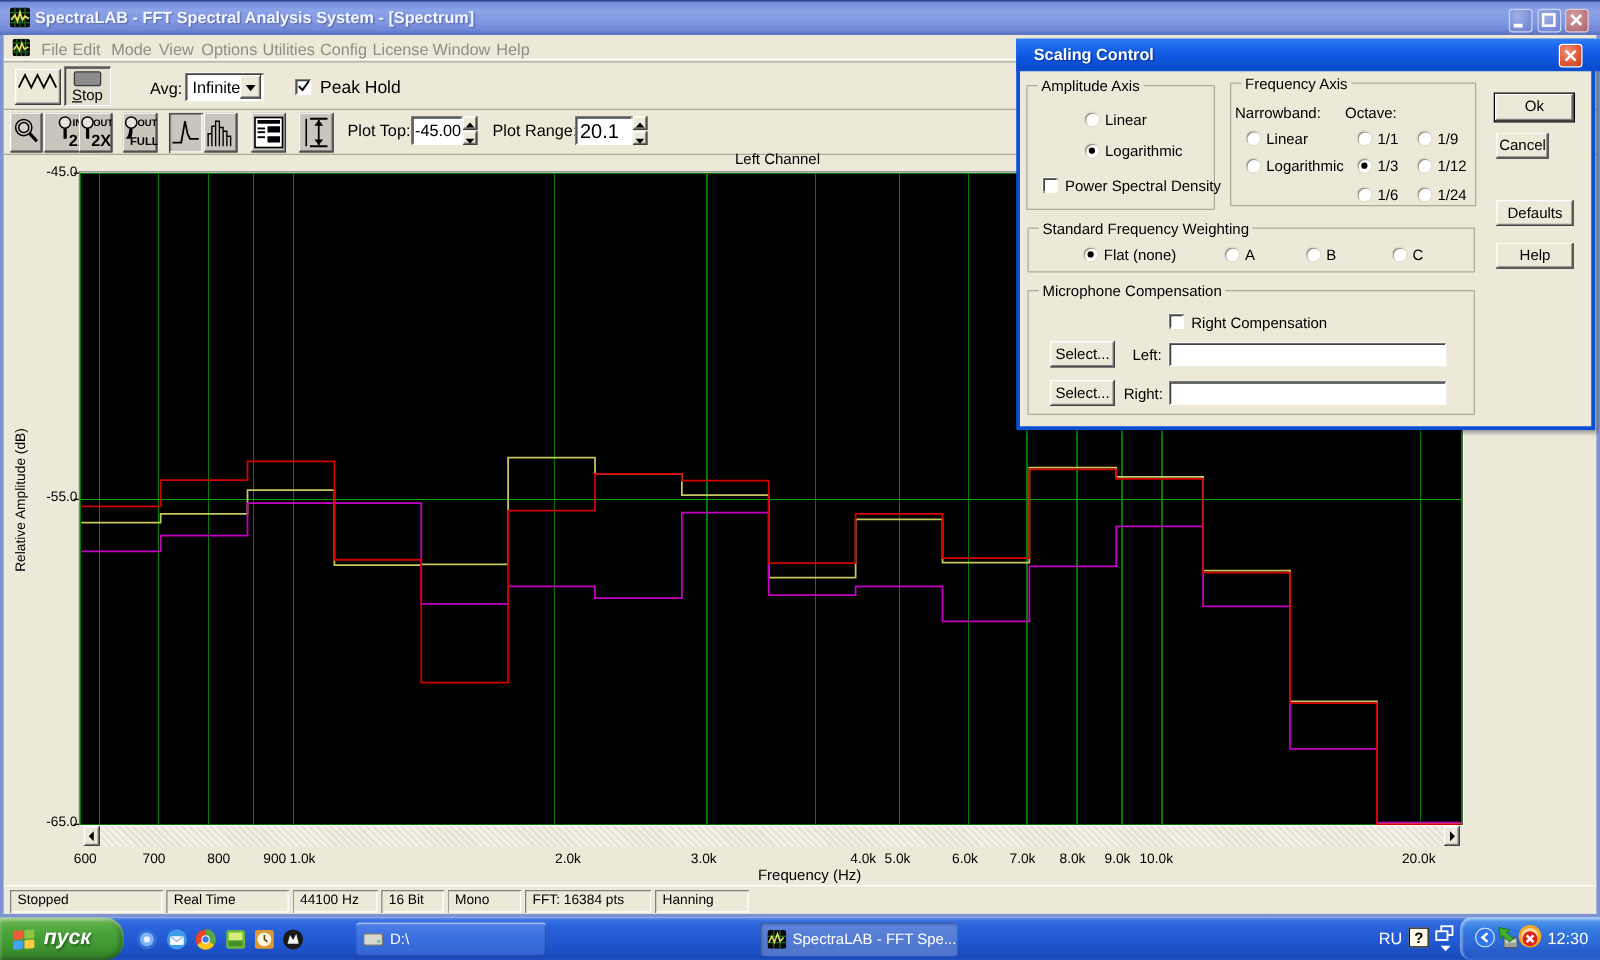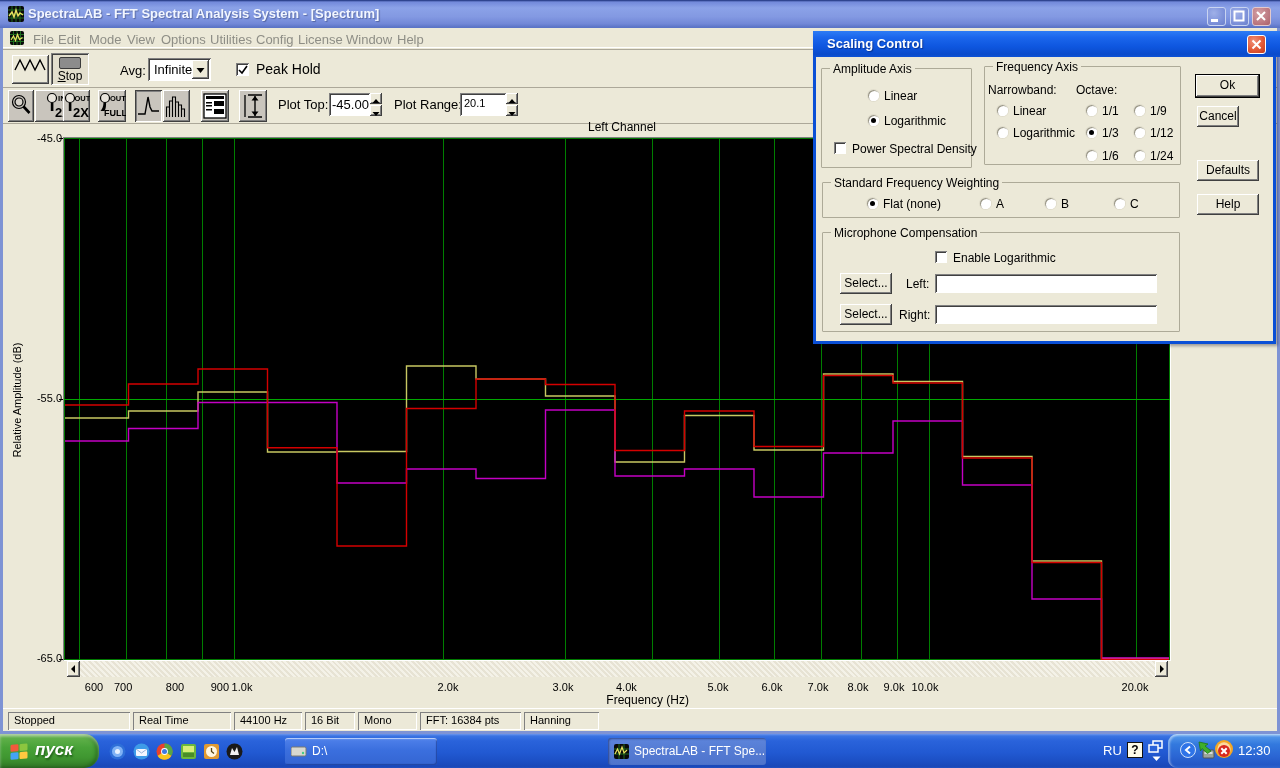--- a/index.html
+++ b/index.html
@@ -135,21 +135,21 @@
   <div class="abs" style="left:367px;top:4px;width:12px;height:23px">
     <div class="raised abs" style="left:0;top:0;width:12px;height:11px"><svg width="12" height="11">
           <path d="M6 3l3.5 4h-7z" fill="#000"></path>
         </svg></div>
     <div class="raised abs" style="left:0;top:12px;width:12px;height:11px"><svg width="12" height="11">
           <path d="M6 8l3.5-4h-7z" fill="#000"></path>
         </svg></div>
   </div>
   <span class="abs" style="left:391px;top:8px;font-size:13px">Plot Range:</span>
   <div class="field abs" style="left:457px;top:4px;width:46px;height:23px">
-      <span class="abs" style="left:4px;top:4px;font-size:11px">20.1</span>
+      <span class="abs" style="left:4px;top:4px;font-size:16px">20.1</span>
     </div>
   <div class="abs" style="left:503px;top:4px;width:12px;height:23px">
     <div class="raised abs" style="left:0;top:0;width:12px;height:11px"><svg width="12" height="11">
           <path d="M6 3l3.5 4h-7z" fill="#000"></path>
         </svg></div>
     <div class="raised abs" style="left:0;top:12px;width:12px;height:11px"><svg width="12" height="11">
           <path d="M6 8l3.5-4h-7z" fill="#000"></path>
         </svg></div>
   </div>
 </div>
@@ -182,28 +182,28 @@
 <div class="abs" style="left:67px;top:661px;width:1101px;height:16px;background:repeating-linear-gradient(45deg,#F4F2E8 0 2px,#E7E3D4 2px 4px)">
   <div class="raised abs" style="left:0;top:0;width:13px;height:16px"><svg width="13" height="16">
         <path d="M8 4l-4 4 4 4z" fill="#000"></path>
       </svg></div>
   <div class="raised abs" style="left:1088px;top:0;width:13px;height:16px"><svg width="13" height="16">
         <path d="M5 4l4 4-4 4z" fill="#000"></path>
       </svg></div>
 </div>
 
 <div class="abs" style="top:681px;left:0;width:1280px;height:14px;font-size:11px">
-  <span class="abs" style="left:74px;width:40px;text-align:center">600</span>
+  <span class="abs" style="left:59px;width:40px;text-align:left">600</span>
   <span class="abs" style="left:114px;width:40px;text-align:left">700</span>
   <span class="abs" style="left:155px;width:40px;text-align:center">800</span>
   <span class="abs" style="left:189px;width:40px;text-align:right">900</span>
   <span class="abs" style="left:222px;width:40px;text-align:center">1.0k</span>
-  <span class="abs" style="left:428px;width:40px;text-align:center">2.0k</span>
+  <span class="abs" style="left:444px;width:40px;text-align:left">2.0k</span>
   <span class="abs" style="left:543px;width:40px;text-align:center">3.0k</span>
-  <span class="abs" style="left:616px;width:40px;text-align:left">4.0k</span>
+  <span class="abs" style="left:661px;width:40px;text-align:right">4.0k</span>
   <span class="abs" style="left:698px;width:40px;text-align:center">5.0k</span>
   <span class="abs" style="left:752px;width:40px;text-align:center">6.0k</span>
   <span class="abs" style="left:798px;width:40px;text-align:center">7.0k</span>
   <span class="abs" style="left:838px;width:40px;text-align:center">8.0k</span>
   <span class="abs" style="left:874px;width:40px;text-align:center">9.0k</span>
   <span class="abs" style="left:902px;width:46px;text-align:center">10.0k</span>
   <span class="abs" style="left:1112px;width:46px;text-align:center">20.0k</span>
 </div>
 <span class="abs" style="left:589px;top:693px;width:100px;text-align:right;font-size:12px">Frequency (Hz)</span>
 
@@ -278,21 +278,21 @@
 <div class="radio" style="left:980px;top:198px"></div>
 <span class="lbl" style="left:996px;top:197px">A</span>
 <div class="radio" style="left:1045px;top:198px"></div>
 <span class="lbl" style="left:1061px;top:197px">B</span>
 <div class="radio" style="left:1114px;top:198px"></div>
 <span class="lbl" style="left:1130px;top:197px">C</span>
 <div class="gb abs" style="left:822px;top:232px;width:358px;height:100px">
     <span>Microphone Compensation</span>
   </div>
 <div class="cb" style="left:935px;top:251px"></div>
-<span class="lbl" style="left:953px;top:251px">Enable Logarithmic</span>
+<span class="lbl" style="left:953px;top:251px">Right Compensation</span>
 <div class="btn" style="left:840px;top:273px;width:52px;height:21px;line-height:21px">Select...</div>
 <span class="lbl" style="left:906px;top:277px">Left:</span>
 <div class="field abs" style="left:935px;top:274px;width:222px;height:19px"></div>
 <div class="btn" style="left:840px;top:304px;width:52px;height:21px;line-height:21px">Select...</div>
 <span class="lbl" style="left:899px;top:308px">Right:</span>
 <div class="field abs" style="left:935px;top:305px;width:222px;height:19px"></div>
 <div class="btn" style="left:1196px;top:75px;width:63px;height:22px;line-height:20px;box-shadow:0 0 0 1px #000,inset -1px -1px 0 #404040,inset 1px 1px 0 #fff,inset -2px -2px 0 #808080">Ok</div>
 <div class="btn" style="left:1197px;top:106px;width:42px;height:21px;line-height:21px">Cancel</div>
 <div class="btn" style="left:1197px;top:160px;width:62px;height:21px;line-height:21px">Defaults</div>
 <div class="btn" style="left:1197px;top:194px;width:62px;height:21px;line-height:21px">Help</div>

